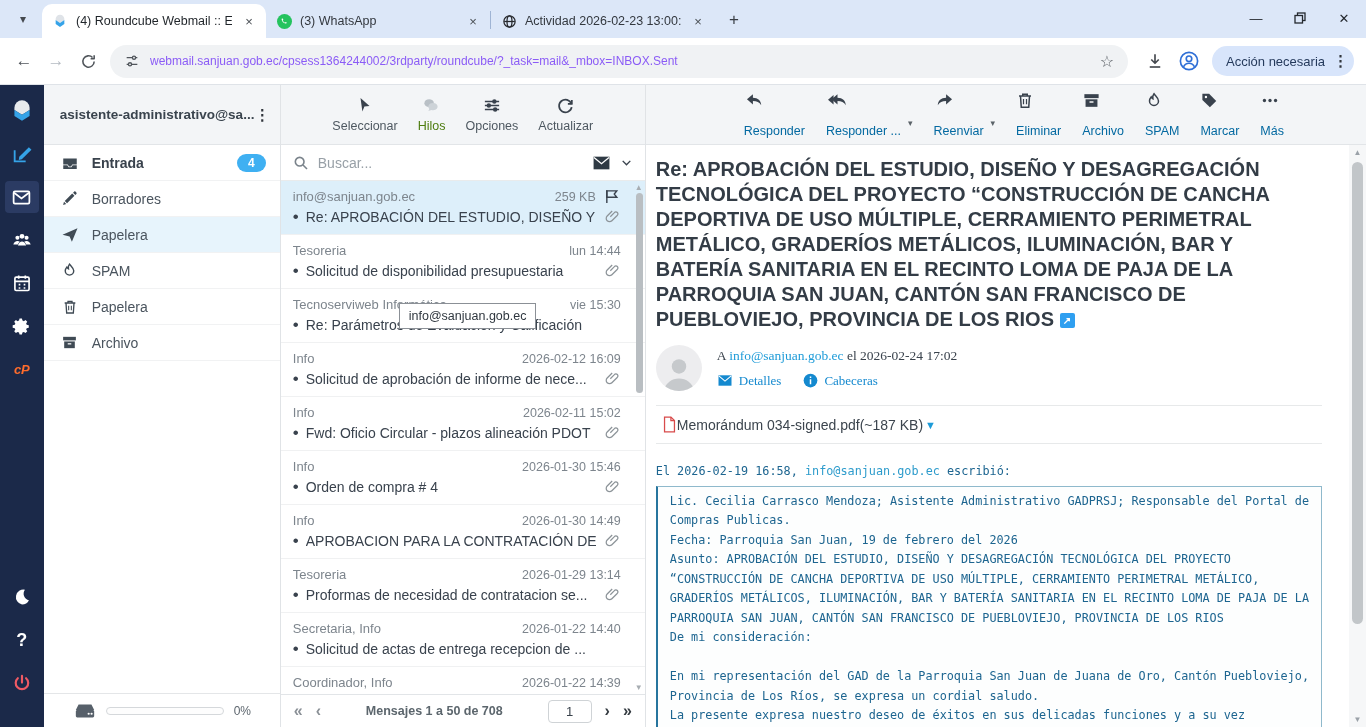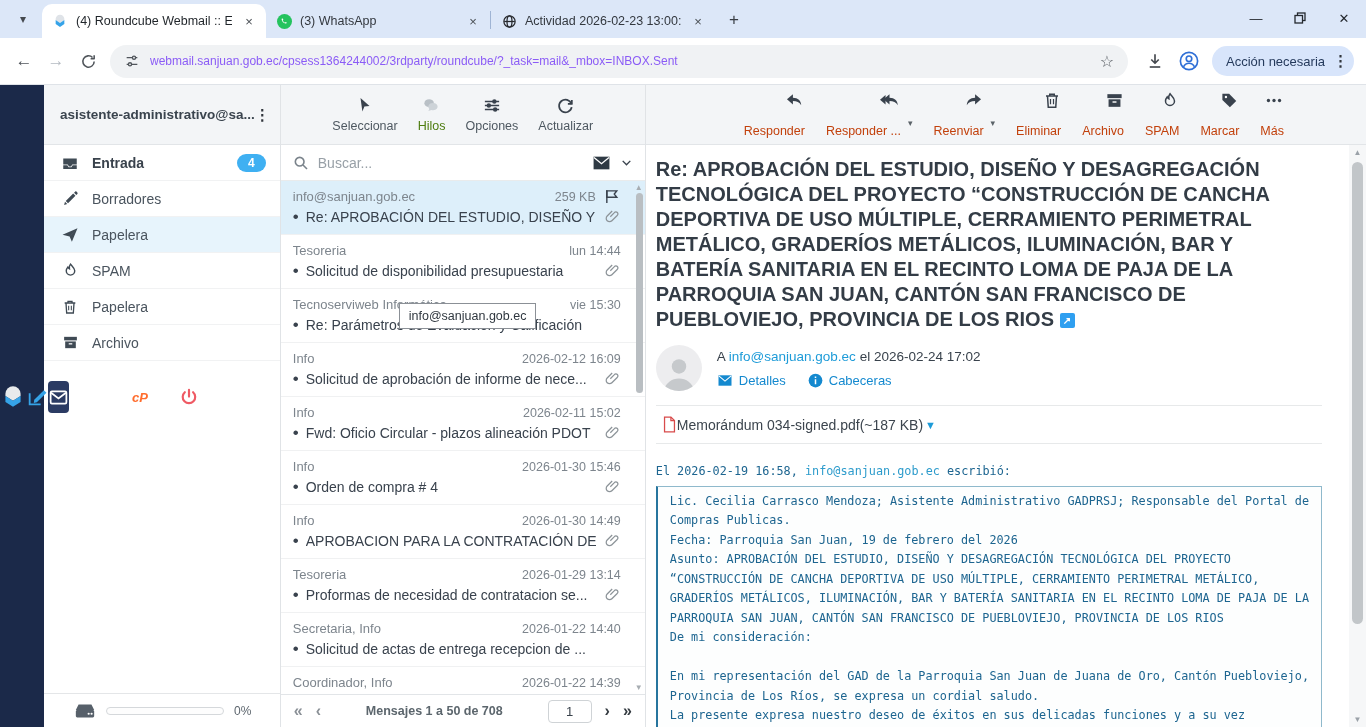--- a/index.html
+++ b/index.html
@@ -40,21 +40,21 @@
   .tb-icon { width:34px; height:34px; display:flex; align-items:center; justify-content:center; color:#54595f; }
   .action-chip { height:30px; background:#d8e5fb; border-radius:16px; display:flex; align-items:center;
                  gap:8px; padding:0 6px 0 14px; margin:0 4px 0 6px; }
   .action-chip .chip-label { font-size:13px; color:#253a5c; }
   .kebab { font-size:15px; color:#30353c; font-weight:bold; letter-spacing:0; }
 
   
   .app { position:absolute; top:85px; left:0; width:1366px; height:642px; display:flex; background:#fff; }
 
   
-  .rail { width:44px; background:#1b2949; display:flex; flex-direction:row; align-items:center;
+  .rail { width:44px; background:#1b2949; display:flex; flex-direction:column; align-items:center;
           padding:10px 0 17px; }
   .rail-item { width:34px; height:32px; display:flex; align-items:center; justify-content:center;
                margin-bottom:11px; border-radius:4px; color:#fff; }
   .rail-item.active { background:#2b3b63; }
   .rail-spacer { flex:1; }
   .cp-logo { color:#ff6c2c; font-weight:bold; font-style:italic; font-size:13px; }
   .help-glyph { color:#fff; font-weight:bold; font-size:18px; }
 
   
   .sidebar { width:239px; border-right:1px solid #e0e3e6; display:flex; flex-direction:column; position:relative; }
@@ -106,28 +106,28 @@
   .pg-first,.pg-prev { font-size:16px; font-weight:bold; color:#8a9096; }
   .pg-label { flex:1; text-align:center; font-size:12.5px; font-weight:bold; color:#5c666d; }
   .pg-input { width:44px; height:23px; border:1px solid #cfd3d6; border-radius:4px; text-align:center;
               font-size:13px; color:#3a434c; font-family:"Liberation Sans",sans-serif; }
   .pg-next,.pg-last { font-size:16px; font-weight:bold; color:#343b41; }
 
   
   .mail-col { flex:1; display:flex; flex-direction:column; position:relative; }
   .mail-toolbar { height:60px; background:#f3f5f7; border-bottom:1px solid #e2e5e8; display:flex;
                   align-items:center; gap:21px; padding-left:98px; }
-  .mbtn { display:flex; flex-direction:column; align-items:flex-end; gap:14px; color:#c2410c; }
+  .mbtn { display:flex; flex-direction:column; align-items:flex-start; gap:14px; color:#0369a1; }
   .mbtn .tlabel { font-size:12.5px; }
   .caret-mini { font-size:9px; color:#5a6268; align-self:flex-end; margin:0 0 16px -14px; }
   .mail-content { flex:1; overflow:hidden; padding:12px 44px 0 10px; position:relative; }
   .subject { font-size:20px; font-weight:bold; color:#333c46; line-height:25px; max-width:660px; }
   .ext-link { display:inline-block; width:15px; height:15px; background:#2f9ff0; border-radius:2px;
               color:#fff; font-size:10px; line-height:15px; text-align:center; vertical-align:2px; }
-  .senderblk { display:flex; gap:15px; margin:13px 0 14px; align-items:center; }
+  .senderblk { display:flex; gap:15px; margin:13px 0 14px; align-items:center;font-family:Liberation Serif, serif; }
   .avatar { width:46px; height:46px; border-radius:50%; background:#ededef; overflow:hidden;
             display:flex; align-items:flex-end; justify-content:center; }
   .meta1 { font-size:13.5px; color:#39424c; margin-bottom:9px; }
   .meta1 a,.bluelink { color:#1d9bd8; text-decoration:none; }
   .meta2 { display:flex; gap:22px; align-items:center; }
   .meta-link { display:flex; gap:6px; align-items:center; font-size:13px; color:#1489cf; }
   .attach { border-top:1px solid #e7e9ea; border-bottom:1px solid #e7e9ea; padding:10px 6px;
             display:flex; align-items:center; gap:0; font-size:14px; color:#3c454e; }
   .attach .att-caret { color:#1d9bd8; font-size:11px; margin-left:2px; }
   .mailbody { margin-top:18px; font-family:"DejaVu Sans Mono", monospace; font-size:11.8px;

